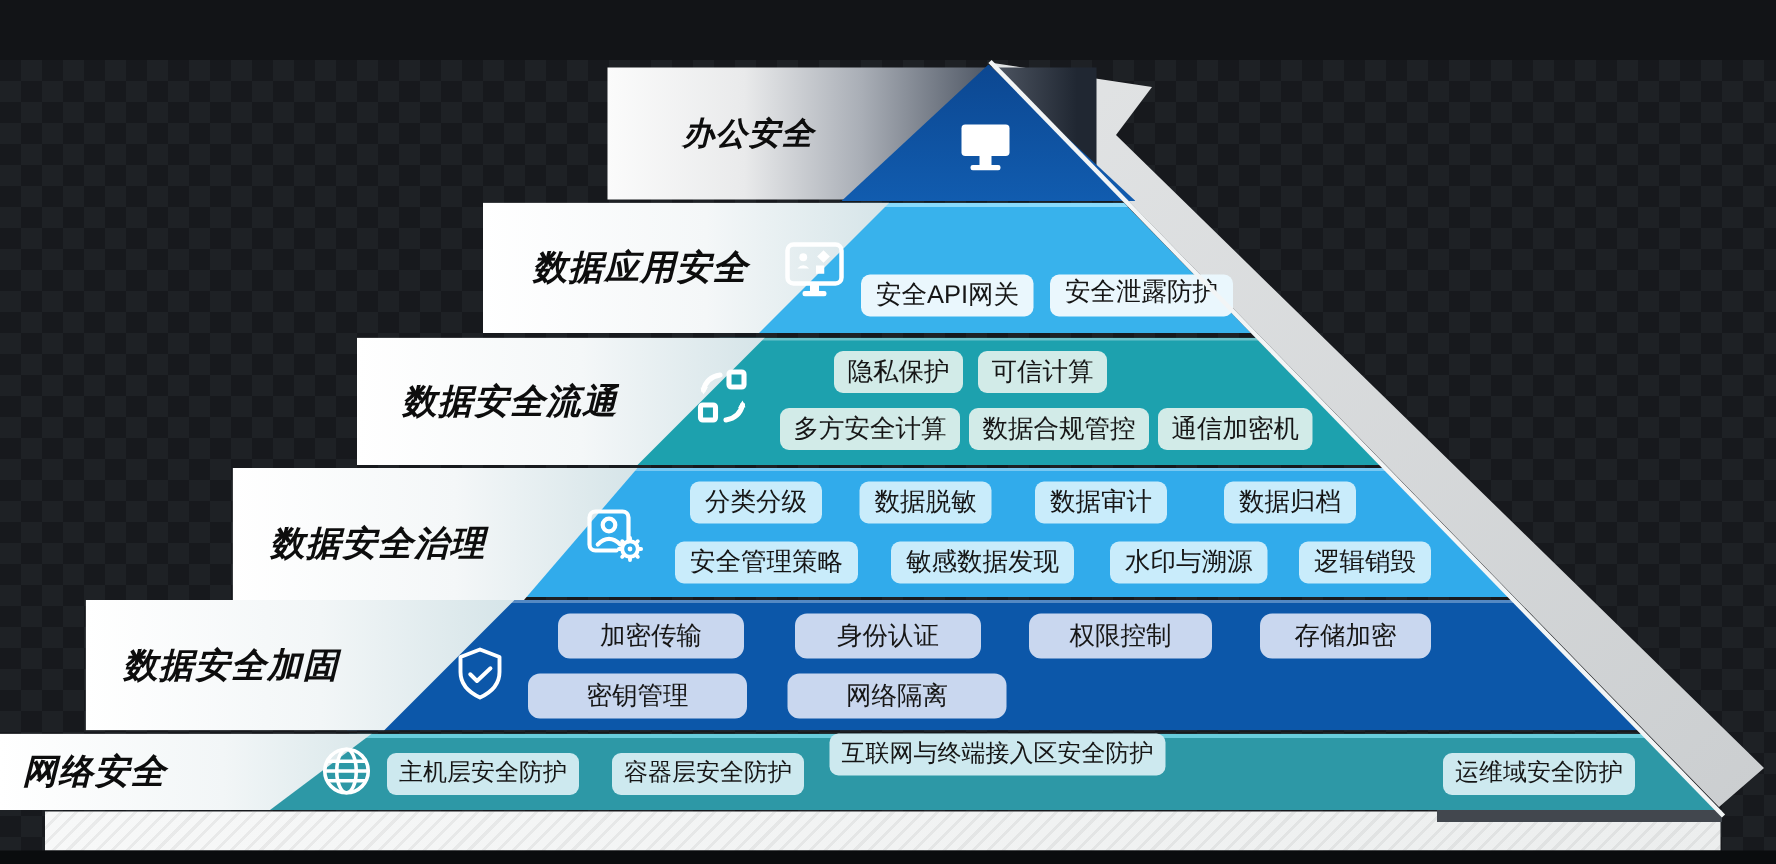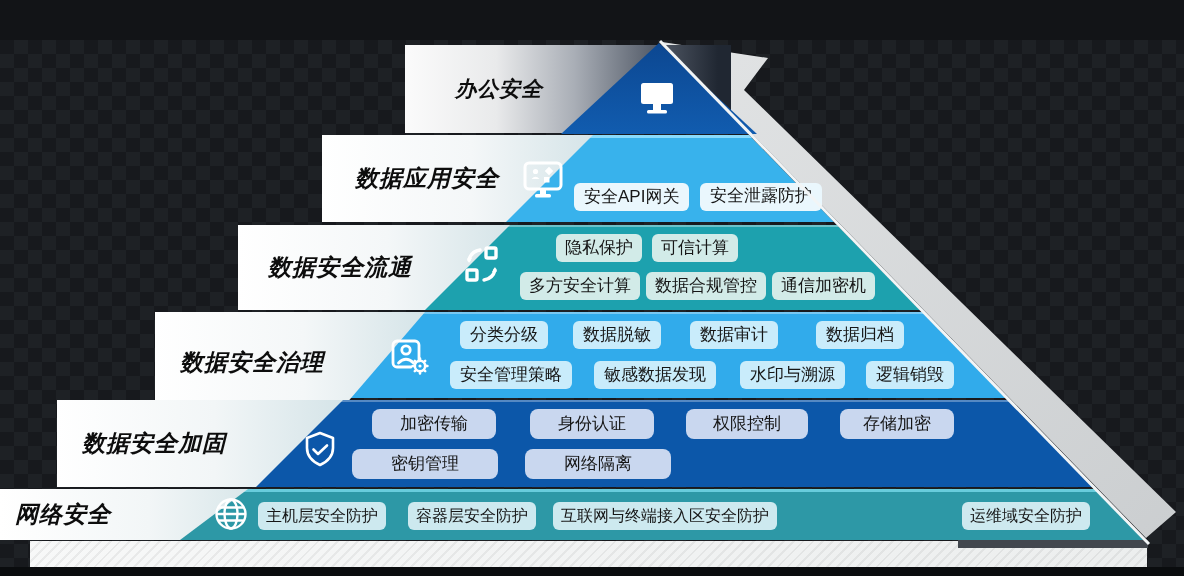--- a/index.html
+++ b/index.html
@@ -201,21 +201,21 @@
   </div>
   <div class="icon" style="left:211px;top:494px;">
     <svg width="40" height="40" viewBox="0 0 40 40" fill="none" stroke="#fff" stroke-width="2.4">
       <circle cx="20" cy="20" r="14.5"></circle>
       <ellipse cx="20" cy="20" rx="6.5" ry="14.5"></ellipse>
       <path d="M7.5 13.5 h25 M7.5 26.5 h25 M5.5 20 h29"></path>
     </svg>
   </div>
   <span class="pill p6" style="left:258px;top:502px;">主机层安全防护</span>
   <span class="pill p6" style="left:408px;top:502px;">容器层安全防护</span>
-  <span class="pill p6" style="left:553px;top:502px;">互联网与终端接入区安全防护</span>
+  <span class="pill p6" style="left:553px;top:489px;">互联网与终端接入区安全防护</span>
   <span class="pill p6" style="left:962px;top:502px;">运维域安全防护</span>
 
   <svg class="slope-svg" width="1184" height="576" viewBox="0 0 1184 576">
     <line x1="660" y1="41" x2="1149" y2="544" stroke="#f2f5f6" stroke-width="3"></line>
   </svg>
 
   <div class="bottom-bar"></div>
 </div>
 
 </body></html>

